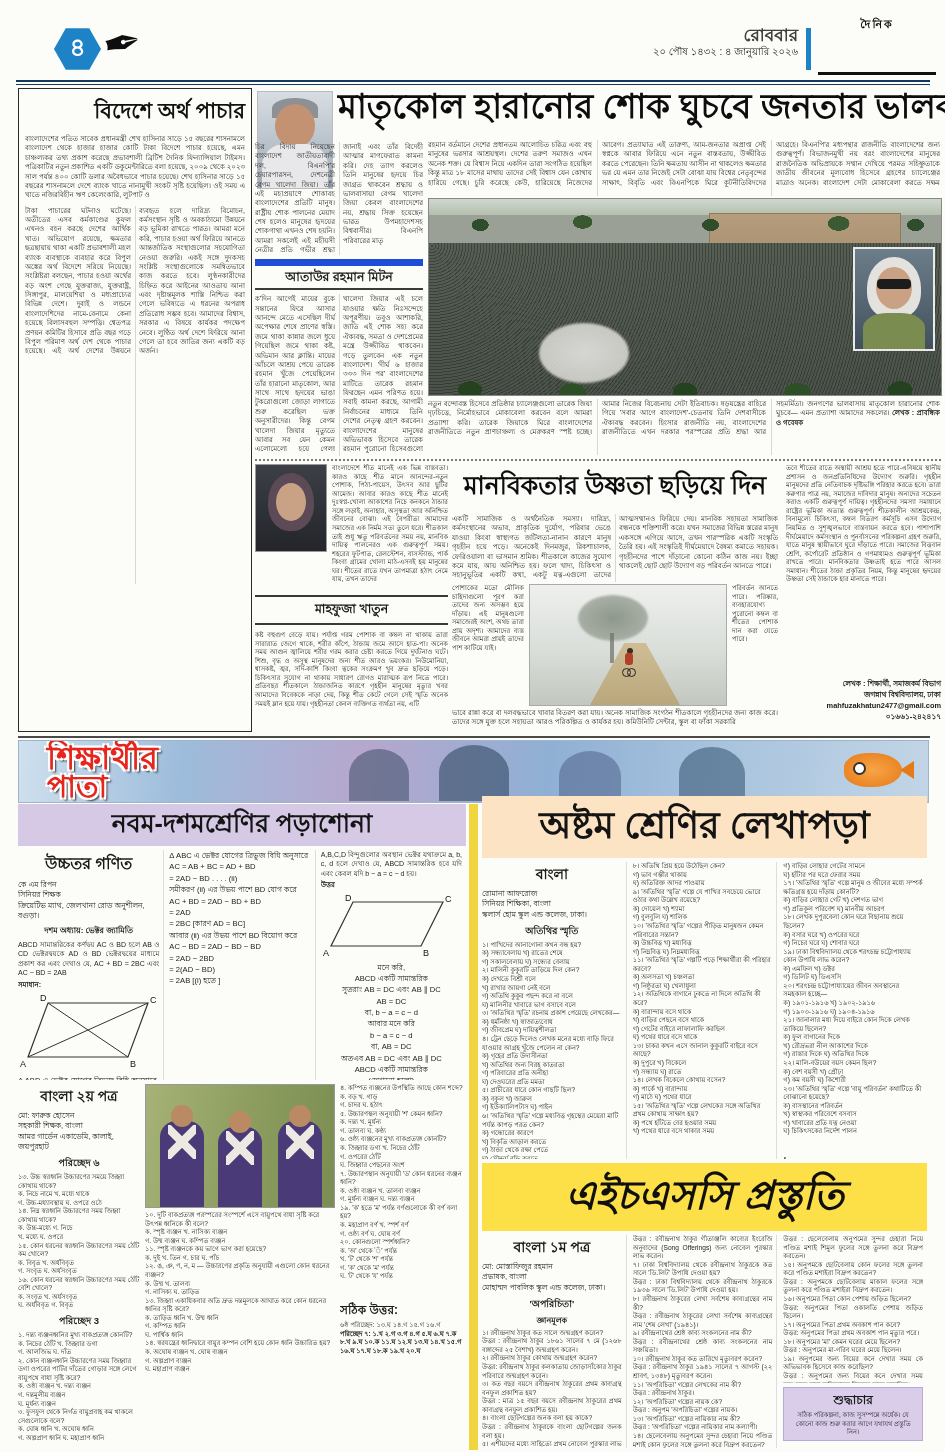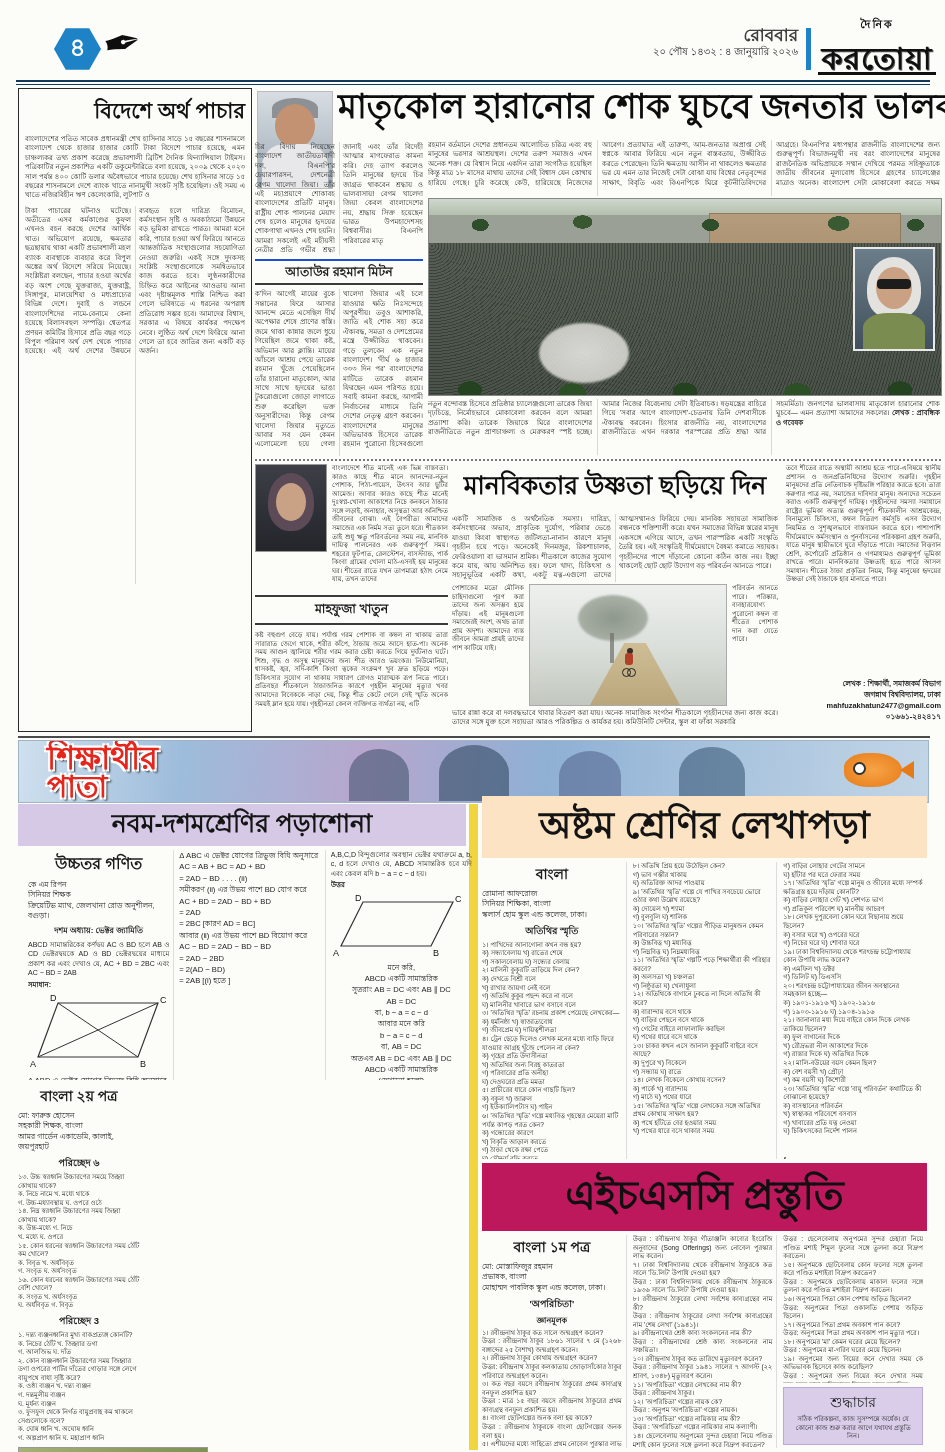--- a/index.html
+++ b/index.html
@@ -48,21 +48,21 @@
   #edit-body{margin-top:6px;height:378px;}
 
   
   #lead-portrait{left:257px;top:91px;width:74px;height:96px;background:linear-gradient(#d7dde2,#9fabb6);overflow:hidden;border:1px solid #bbb;}
   .head{position:absolute;border-radius:50%;background:#c29272;}
   #lead-portrait .head{left:17px;top:12px;width:40px;height:44px;}
   #lead-portrait .hair{position:absolute;left:14px;top:6px;width:46px;height:20px;border-radius:50% 50% 0 0;background:#8d9196;}
   #lead-portrait .body{position:absolute;left:4px;top:52px;width:66px;height:44px;border-radius:22px 22px 0 0;background:#e8e8ea;}
   #lead-headline{left:338px;top:84px;width:604px;font-size:34px;font-weight:900;color:#0d0d0d;line-height:1.35;white-space:nowrap;}
   #lead-left{left:255px;top:142px;width:168px;height:314px;}
-  #lead-author-box{border-top:2px solid #1d4ed8;border-bottom:2px solid #3a3a3a;text-align:center;
+  #lead-author-box{border-top:7px solid #1d4ed8;border-bottom:2px solid #3a3a3a;text-align:center;
         font-size:12.5px;font-weight:900;padding:3px 0;margin:4px 0;column-span:all;}
   #lead-right-top{left:428px;top:140px;width:512px;height:56px;}
   #crowd-photo{left:428px;top:198px;width:512px;height:196px;position:absolute;background:#9aa096;overflow:hidden;border:1px solid #888;}
   #crowd-sky{position:absolute;left:0;top:0;width:100%;height:16px;background:linear-gradient(#cfd8cd,#b4bfae);}
   #crowd-trees{position:absolute;left:0;top:8px;width:100%;height:30px;
         background:radial-gradient(14px 10px at 10% 60%,#2e4d2b 60%,transparent 61%),
                    radial-gradient(16px 11px at 30% 50%,#39582f 60%,transparent 61%),
                    radial-gradient(14px 10px at 55% 60%,#2e4d2b 60%,transparent 61%),
                    radial-gradient(18px 12px at 80% 55%,#3a5a33 60%,transparent 61%),
                    radial-gradient(14px 10px at 95% 60%,#2e4d2b 60%,transparent 61%);}
@@ -127,69 +127,68 @@
   #fish-mascot{position:absolute;right:26px;top:12px;width:58px;height:34px;background:radial-gradient(#f7a447,#e67a17);
         border-radius:50% 60% 60% 50%;}
   #fish-mascot .tail{position:absolute;right:-12px;top:8px;width:0;height:0;border-left:14px solid #e67a17;
         border-top:9px solid transparent;border-bottom:9px solid transparent;transform:rotate(180deg);}
   #fish-mascot .eye{position:absolute;left:9px;top:9px;width:9px;height:9px;border-radius:50%;background:#fff;border:2px solid #333;}
 
   
   #yellow-divider{left:469px;top:804px;width:9px;height:646px;background:#f1d53f;}
   #nine-header{left:18px;top:804px;width:448px;height:42px;background:#d6c9e6;display:flex;align-items:center;justify-content:center;
         font-size:25px;font-weight:900;color:#151515;}
-  #math-block{left:28px;top:850px;width:448px;height:230px;display:flex;gap:5px;}
+  #math-block{left:18px;top:850px;width:448px;height:230px;display:flex;gap:5px;}
   .mcol{flex:1;overflow:hidden;border-right:1px solid #ddd;padding-right:4px;}
   .mcol:last-child{border-right:none;}
   .sec-title{font-size:16px;font-weight:900;text-align:center;margin:1px 0 2px;}
   .byline{font-size:7.6px;line-height:1.35;}
   .chapter{font-size:8px;font-weight:700;text-align:center;margin:3px 0;}
   .eq{font-size:7.6px;line-height:1.5;}
   svg text{font-family:"Liberation Sans",sans-serif;}
 
-  #bangla2-block{left:18px;top:1084px;width:448px;height:364px;display:flex;gap:5px;flex-direction:column;}
+  #bangla2-block{left:18px;top:1084px;width:448px;height:364px;display:flex;gap:5px;}
   #b2-col1{width:122px;flex:none;}
   #b2-col2{width:190px;flex:none;}
   #b2-col3{flex:1;}
   #girls-photo{width:188px;height:122px;position:relative;overflow:hidden;border:1px solid #999;
         background:linear-gradient(100deg,#a6b277 0%,#8b9c5e 55%,#7b8d52 100%);}
   .girl{position:absolute;width:44px;height:92px;background:#4a3a78;border-radius:16px 16px 0 0;bottom:-6px;}
   .girl .g-head{position:absolute;left:11px;top:-16px;width:22px;height:22px;border-radius:50%;background:#b98a63;}
   .girl .g-sash{position:absolute;left:8px;top:4px;width:28px;height:34px;background:linear-gradient(135deg,transparent 40%,#ece9e2 41%,#ece9e2 59%,transparent 60%),
         linear-gradient(45deg,transparent 40%,#ece9e2 41%,#ece9e2 59%,transparent 60%);}
   .subsec{font-size:9.5px;font-weight:900;text-align:center;margin:4px 0 2px;}
   .answers-title{font-weight:900;font-size:12px;margin-top:20px;}
   .answers{font-weight:900;}
 
   #eight-header{left:482px;top:796px;width:445px;height:62px;background:#fbe3c4;display:flex;align-items:center;justify-content:center;
         font-size:37px;font-weight:900;color:#141414;}
   #eight-block{left:482px;top:862px;width:445px;height:297px;display:flex;gap:6px;}
-  #hsc-header{left:482px;top:1163px;width:445px;height:68px;background:#be185d;display:flex;align-items:center;justify-content:center;
-        font-size:40px;font-weight:900;color:#101010;}
+  #hsc-header{left:482px;top:1163px;width:445px;height:68px;background:#fde047;display:flex;align-items:center;justify-content:center;
+        font-size:40px;font-weight:900;color:#101010;font-style:italic;}
   #hsc-block{left:482px;top:1235px;width:445px;height:213px;display:flex;gap:6px;}
   #ethics-box{background:#d9cdea;border:1px solid #b9a9d6;padding:3px 5px;margin-top:4px;}
-  #ethics-title{font-weight:400;font-size:14px;text-align:center;}
+  #ethics-title{font-weight:700;font-size:12px;text-align:center;}
 </style>
 </head>
 <body>
 
 <div id="page">
 
   <div class="abs" id="badge">
       <span>৪</span>
     </div>
   <div class="abs" id="pen-icon">✒</div>
   <div class="abs" id="masthead-dates">
     <div id="weekday">রোববার</div>
     <div id="dateline">২০ পৌষ ১৪৩২ : ৪ জানুয়ারি ২০২৬</div>
   </div>
   <div class="abs" id="logo-vbar"></div>
   <div class="abs" id="paper-logo">
     <div id="paper-top">দৈনিক</div>
-    <div id="paper-name">করতোয়া</div>
   </div>
   <div class="abs" id="paper-underline"></div>
   <div class="abs" id="masthead-rule"></div>
 
   <div class="abs" id="editorial-box">
     <div id="editorial-title">বিদেশে অর্থ পাচার</div>
     <div id="edit-top">
       <div id="edit-intro" class="t7 j">বাংলাদেশের পতিত সাবেক প্রধানমন্ত্রী শেখ হাসিনার সাড়ে ১৫ বছরের শাসনামলে বাংলাদেশ থেকে হাজার হাজার কোটি টাকা বিদেশে পাচার হয়েছে, এমন চাঞ্চল্যকর তথ্য প্রকাশ করেছে প্রভাবশালী ব্রিটিশ দৈনিক ফিন্যান্সিয়াল টাইমস। পত্রিকাটির নতুন প্রকাশিত একটি ডকুমেন্টারিতে বলা হয়েছে, ২০০৯ থেকে ২০২৩ সাল পর্যন্ত ৪০০ কোটি ডলার অবৈধভাবে পাচার হয়েছে। শেখ হাসিনার সাড়ে ১৫ বছরের শাসনামলে দেশে ব্যাংক খাতে নানামুখী সংকট সৃষ্টি হয়েছিল। ওই সময় এ খাতে নজিরবিহীন ঋণ কেলেংকারি, লুটপাট ও</div>
     </div>
     <div id="edit-body" class="t7 j cols2 hidebox">টাকা পাচারের ঘটনাও ঘটেছে। অতীতের এসব কর্মকাণ্ডের কুফল এখনও বহন করছে দেশের আর্থিক খাত। অভিযোগ রয়েছে, ক্ষমতার ছত্রছায়ায় থাকা একটি প্রভাবশালী মহল ব্যাংক ব্যবস্থাকে ব্যবহার করে বিপুল অঙ্কের অর্থ বিদেশে সরিয়ে নিয়েছে। সংশ্লিষ্টরা বলছেন, পাচার হওয়া অর্থের বড় অংশ গেছে যুক্তরাজ্য, যুক্তরাষ্ট্র, সিঙ্গাপুর, মালয়েশিয়া ও মধ্যপ্রাচ্যের বিভিন্ন দেশে। দুবাই ও লন্ডনে বাংলাদেশিদের নামে-বেনামে কেনা হয়েছে বিলাসবহুল সম্পত্তি। শ্বেতপত্র প্রণয়ন কমিটির হিসাবে প্রতি বছর গড়ে বিপুল পরিমাণ অর্থ দেশ থেকে পাচার হয়েছে। এই অর্থ দেশের উন্নয়নে ব্যবহৃত হলে দারিদ্র্য বিমোচন, কর্মসংস্থান সৃষ্টি ও অবকাঠামো উন্নয়নে বড় ভূমিকা রাখতে পারত। আমরা মনে করি, পাচার হওয়া অর্থ ফিরিয়ে আনতে আন্তর্জাতিক সংস্থাগুলোর সহযোগিতা নেওয়া জরুরি। একই সঙ্গে দুদকসহ সংশ্লিষ্ট সংস্থাগুলোকে সমন্বিতভাবে কাজ করতে হবে। লুণ্ঠনকারীদের চিহ্নিত করে আইনের আওতায় আনা এবং দৃষ্টান্তমূলক শাস্তি নিশ্চিত করা গেলে ভবিষ্যতে এ ধরনের অপরাধ প্রতিরোধ সম্ভব হবে। আমাদের বিশ্বাস, সরকার এ বিষয়ে কার্যকর পদক্ষেপ নেবে। লুণ্ঠিত অর্থ দেশে ফিরিয়ে আনা গেলে তা হবে জাতির জন্য একটি বড় অর্জন।</div>

